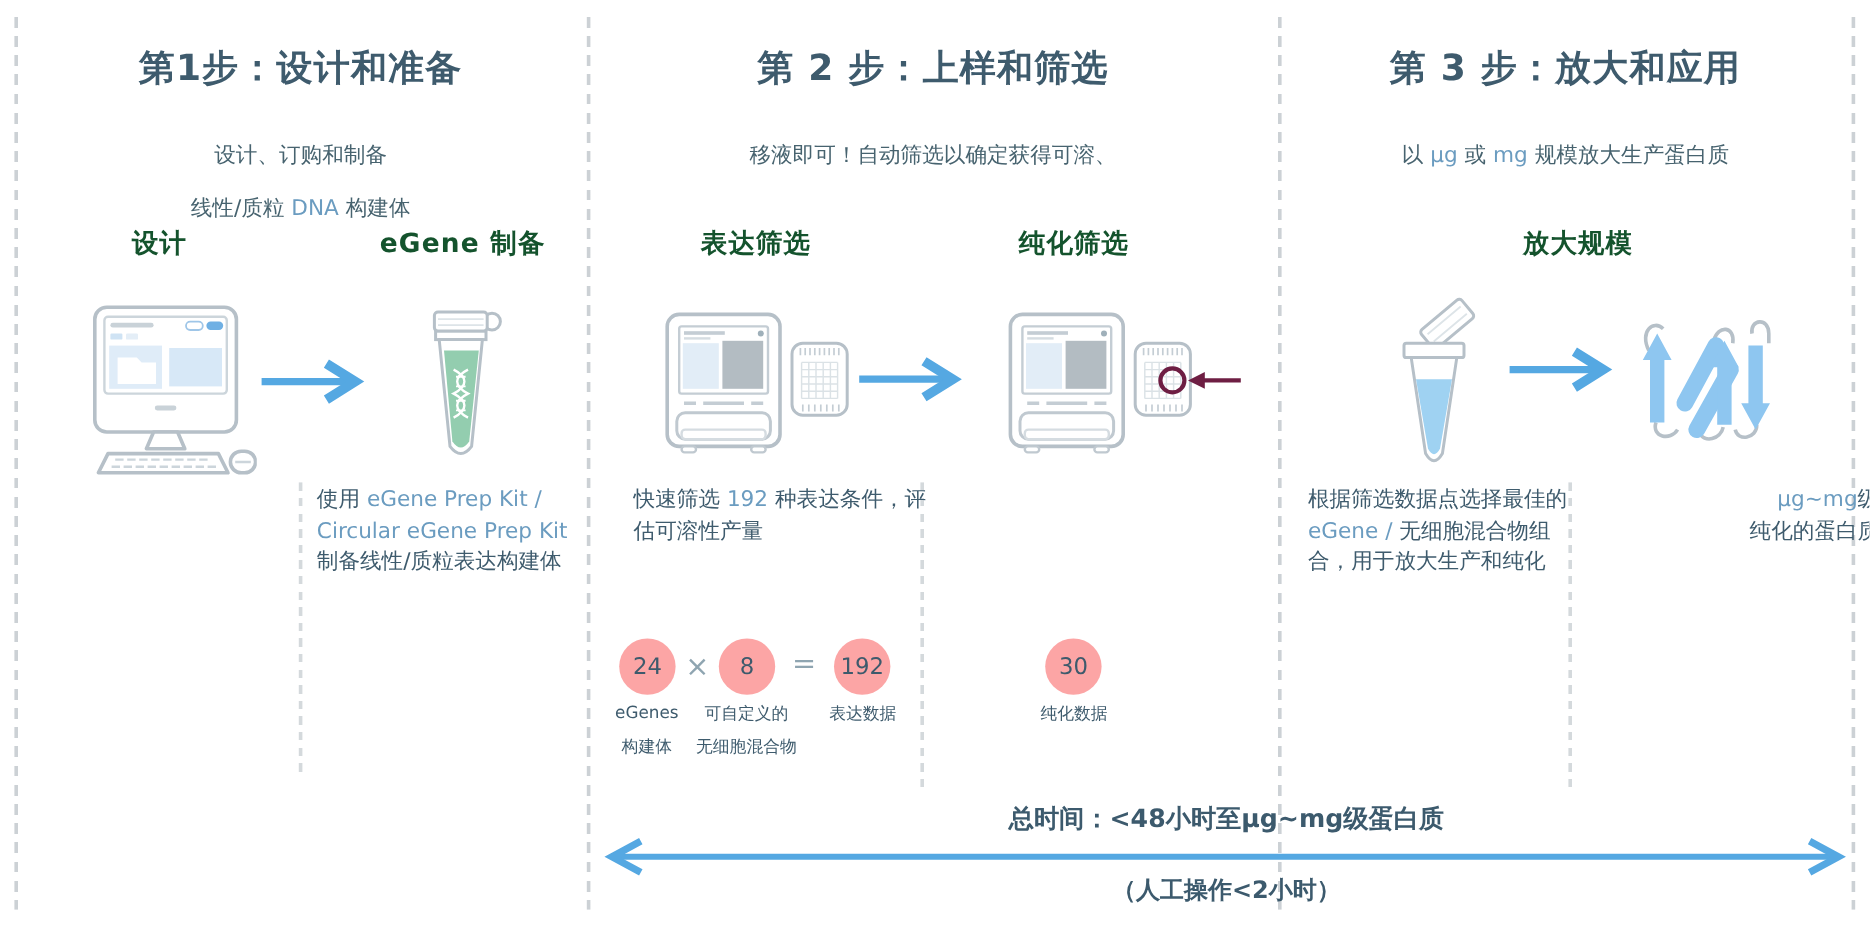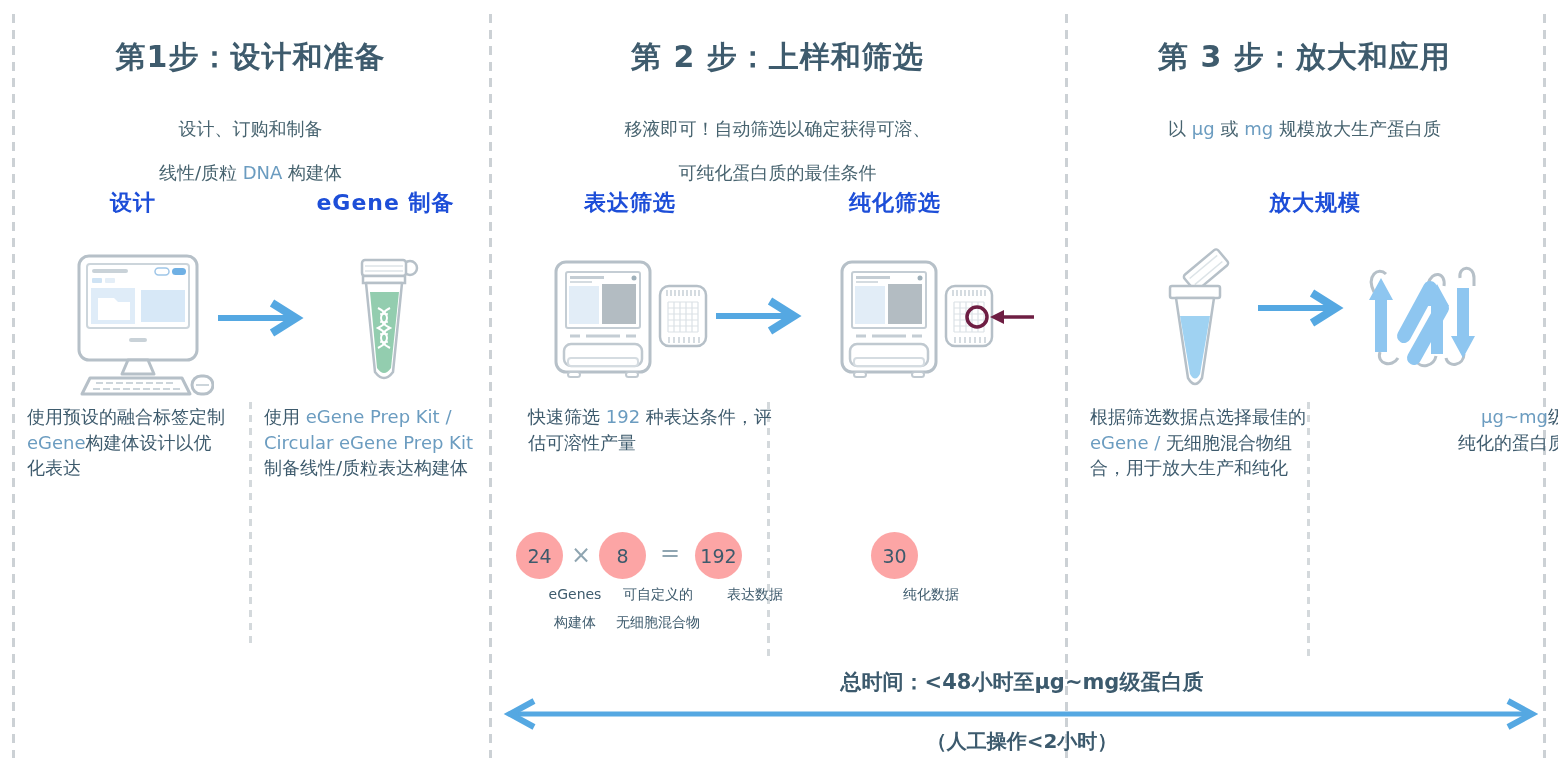--- a/index.html
+++ b/index.html
@@ -5,30 +5,30 @@
   html,body{margin:0;padding:0;background:#fff;}
   .canvas{position:relative;width:1558px;height:772px;background:#ffffff;overflow:hidden;
           font-family:"DejaVu Sans","Liberation Sans",sans-serif;color:#3e5b6d;}
   .vline{position:absolute;top:14px;height:744px;width:3px;
          background:repeating-linear-gradient(to bottom,#ccd1d5 0 9px,transparent 9px 16px);}
   .divider{position:absolute;width:3px;
          background:repeating-linear-gradient(to bottom,#d4d9dc 0 7px,transparent 7px 13px);}
   .title{position:absolute;top:12px;font-size:30px;font-weight:bold;text-align:center;
          letter-spacing:1px;color:#3e5b6d;}
   .sub{position:absolute;font-size:18px;text-align:center;color:#47636f;margin-top:31px;}
-  .blue-label{position:absolute;font-size:22px;font-weight:bold;color:#1d4ed8;
+  .blue-label{position:absolute;font-size:22px;font-weight:bold;color:#14532d;
          text-align:center;letter-spacing:1px;}
   .desc{position:absolute;top:404px;font-size:18px;line-height:1.42;color:#3e5b6d;margin:0;}
   .latin{color:#6b9cc0;}
   .icon{position:absolute;}
   .circle{position:absolute;top:532px;width:47px;height:47px;border-radius:50%;
          background:#fca5a5;display:flex;align-items:center;justify-content:center;
          font-size:19px;color:#3d5a6c;}
   .op{position:absolute;font-size:24px;color:#8fa5b1;}
-  .math-label{position:absolute;font-size:14px;color:#3e5b6d;text-align:center;white-space:nowrap;padding-left:36px;}
+  .math-label{position:absolute;font-size:14px;color:#3e5b6d;text-align:center;white-space:nowrap;}
   .footer-text{position:absolute;left:500px;width:1044px;font-weight:bold;font-size:21px;
          text-align:center;color:#3c5a6d;}
 </style>
 </head>
 <body>
 
 <div class="canvas">
 
   <div class="vline" style="left:12px"></div>
   <div class="vline" style="left:489px"></div>
@@ -75,27 +75,25 @@
     <rect x="30" y="8" width="44" height="16" rx="3" fill="#fff" stroke="#b6c0c8" stroke-width="2.5"></rect>
     <path d="M33 14 h38 M33 19 h38" stroke="#dde4e8" stroke-width="1.5"></path>
     <rect x="31" y="24" width="42" height="7" fill="#fff" stroke="#b6c0c8" stroke-width="2.5"></rect>
     <path d="M34 31 L70 31 L61 120 Q52 132 43 120 Z" fill="#fff" stroke="#b6c0c8" stroke-width="2.5" stroke-linejoin="round"></path>
     <path d="M38 40 L67 40 L59 116 Q52 126 45 116 Z" fill="#93cdaf"></path>
     <path d="M46 56 C58 62 58 70 46 76 C58 82 58 90 46 96" fill="none" stroke="#fff" stroke-width="2"></path>
     <path d="M58 56 C46 62 46 70 58 76 C46 82 46 90 58 96" fill="none" stroke="#fff" stroke-width="2"></path>
     <path d="M48 62 h8 M48 70 h8 M48 82 h8 M48 90 h8" stroke="#fff" stroke-width="1.6"></path>
   </svg>
 
-  <p class="desc" style="left:27px;width:202px"><span>使用预设的融合标签定制</span><span class="latin">eGene</span><span>构建体设计以优化表达</span></p>
 
   <p class="desc" style="left:264px;width:212px"><span>使用 </span><span class="latin">eGene Prep Kit / Circular eGene Prep Kit</span><span> 制备线性/质粒表达构建体</span></p>
 
   <h2 class="title" style="left:490px;width:575px">第 2 步：上样和筛选</h2>
   <div class="sub" style="left:490px;width:575px;top:86px">移液即可！自动筛选以确定获得可溶、</div>
-  <div class="sub" style="left:490px;width:575px;top:130px">可纯化蛋白质的最佳条件</div>
 
   <div class="blue-label" style="left:555px;width:150px;top:188px">表达筛选</div>
   <div class="blue-label" style="left:820px;width:150px;top:188px">纯化筛选</div>
 
   <svg class="icon" style="left:552px;top:260px" width="102" height="120" viewBox="0 0 102 120">
     <rect x="4" y="2" width="94" height="110" rx="10" fill="#fff" stroke="#b6c0c8" stroke-width="3"></rect>
     <rect x="14" y="12" width="74" height="56" rx="2" fill="#fff" stroke="#c4cdd4" stroke-width="2"></rect>
     <rect x="18" y="16" width="34" height="3" fill="#c4cdd4"></rect>
     <rect x="18" y="21" width="22" height="2" fill="#d5dce1"></rect>
     <circle cx="82" cy="18" r="2.5" fill="#9fb0ba"></circle>

